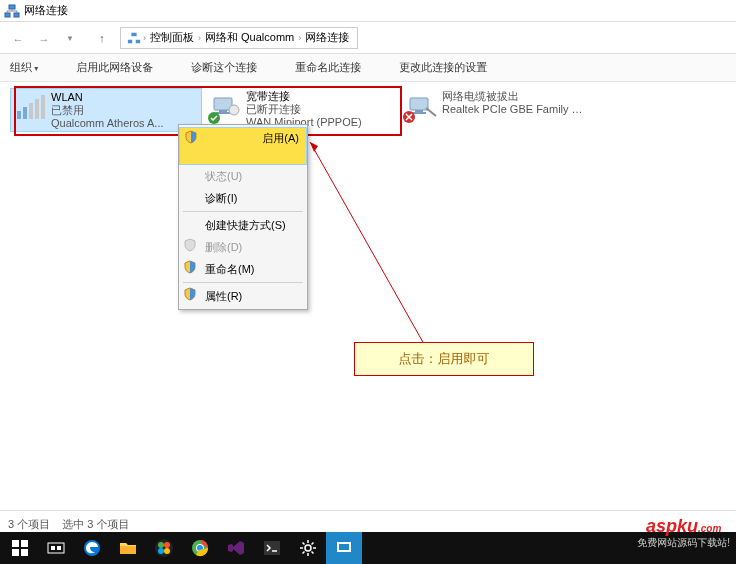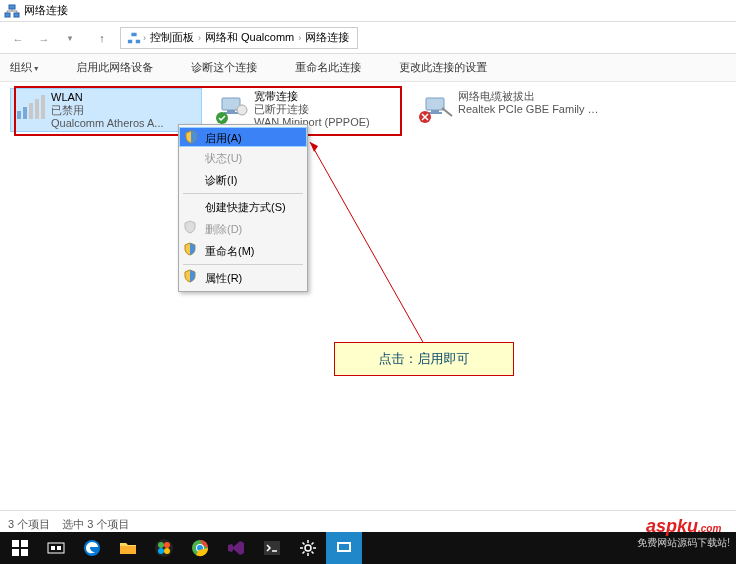--- a/index.html
+++ b/index.html
@@ -14,40 +14,40 @@
 .breadcrumb { display: flex; align-items: center; height: 22px; border: 1px solid #ccc; flex: 0 0 auto; padding: 0 6px; background: #fff; }
 .breadcrumb span { margin: 0 2px; }
 .crumb-sep { color: #888; font-size: 9px; margin: 0 4px; }
 
 .toolbar { height: 28px; display: flex; align-items: center; padding: 0 10px; border-bottom: 1px solid #e5e5e5; font-size: 11px; background: #fafafa; gap: 20px; }
 .toolbar-item { margin-right: 18px; color: #333; }
 .toolbar-item.dd::after { content: " ▾"; font-size: 8px; color: #555; }
 
 .content { position: relative; height: 434px; background: #fff; }
 
-.connections { display: flex; padding: 6px 10px; gap: 12px; }
+.connections { display: flex; padding: 6px 10px; gap: 4px; }
 .conn { width: 192px; height: 44px; display: flex; align-items: flex-start; padding: 2px 4px; font-size: 11px; position: relative; }
 .conn.selected { background: #cce8ff; border: 1px solid #99d1ff; }
 .conn-icon { width: 32px; height: 32px; margin-right: 4px; flex-shrink: 0; }
 .conn-info { display: flex; flex-direction: column; line-height: 13px; overflow: hidden; }
 .conn-name { color: #000; }
 .conn-status { color: #555; }
 .conn-device { color: #555; white-space: nowrap; overflow: hidden; text-overflow: ellipsis; }
 
 .red-box { position: absolute; left: 14px; top: 70px; width: 388px; height: 50px; border: 2px solid #c00; pointer-events: none; }
 
 .context-menu { position: absolute; left: 178px; top: 108px; width: 130px; background: #f5f5f5; border: 1px solid #aaa; box-shadow: 2px 2px 4px rgba(0,0,0,0.25); font-size: 11px; padding: 2px 0; }
 .menu-item { padding: 3px 8px 3px 26px; position: relative; line-height: 16px; }
-.menu-item.hover { background: #3b82f6; border: 1px solid #99d1ff; padding: 2px 7px 0 25px; }
+.menu-item.hover { background: #fde047; border: 1px solid #99d1ff; padding: 2px 7px 18px 25px; text-align: right; }
 .menu-item.disabled { color: #999; }
 .menu-sep { height: 1px; background: #d0d0d0; margin: 2px 4px; }
 .menu-shield { position: absolute; left: 4px; top: 2px; width: 14px; height: 14px; }
 
 .annotation-line { position: absolute; pointer-events: none; }
-.annotation-box { position: absolute; left: 334px; top: 325px; width: 180px; height: 34px; background: #ffffcc; border: 1px solid #c00; display: flex; align-items: center; justify-content: center; font-size: 13px; color: #0c4a6e; }
+.annotation-box { position: absolute; left: 354px; top: 325px; width: 180px; height: 34px; background: #ffffcc; border: 1px solid #c00; display: flex; align-items: center; justify-content: center; font-size: 13px; color: #a16207; }
 
 .statusbar { position: absolute; bottom: 32px; left: 0; right: 0; height: 22px; border-top: 1px solid #ddd; display: flex; align-items: flex-end; padding: 0 8px; font-size: 11px; color: #555; }
 .statusbar span { margin-right: 12px; }
 
 .taskbar { position: absolute; bottom: 0; left: 0; right: 0; height: 32px; background: #101010; display: flex; align-items: center; padding: 0 2px; }
 .task-item { width: 36px; height: 32px; display: flex; align-items: center; justify-content: center; }
 .task-item svg, .task-item .ticon { width: 20px; height: 20px; }
 
 .footer-text { position: absolute; bottom: 14px; right: 6px; height: 32px; display: flex; flex-direction: column; align-items: center; justify-content: center; }
 .footer-logo { font-size: 18px; font-style: italic; font-weight: bold; color: #e02020; line-height: 14px; }

